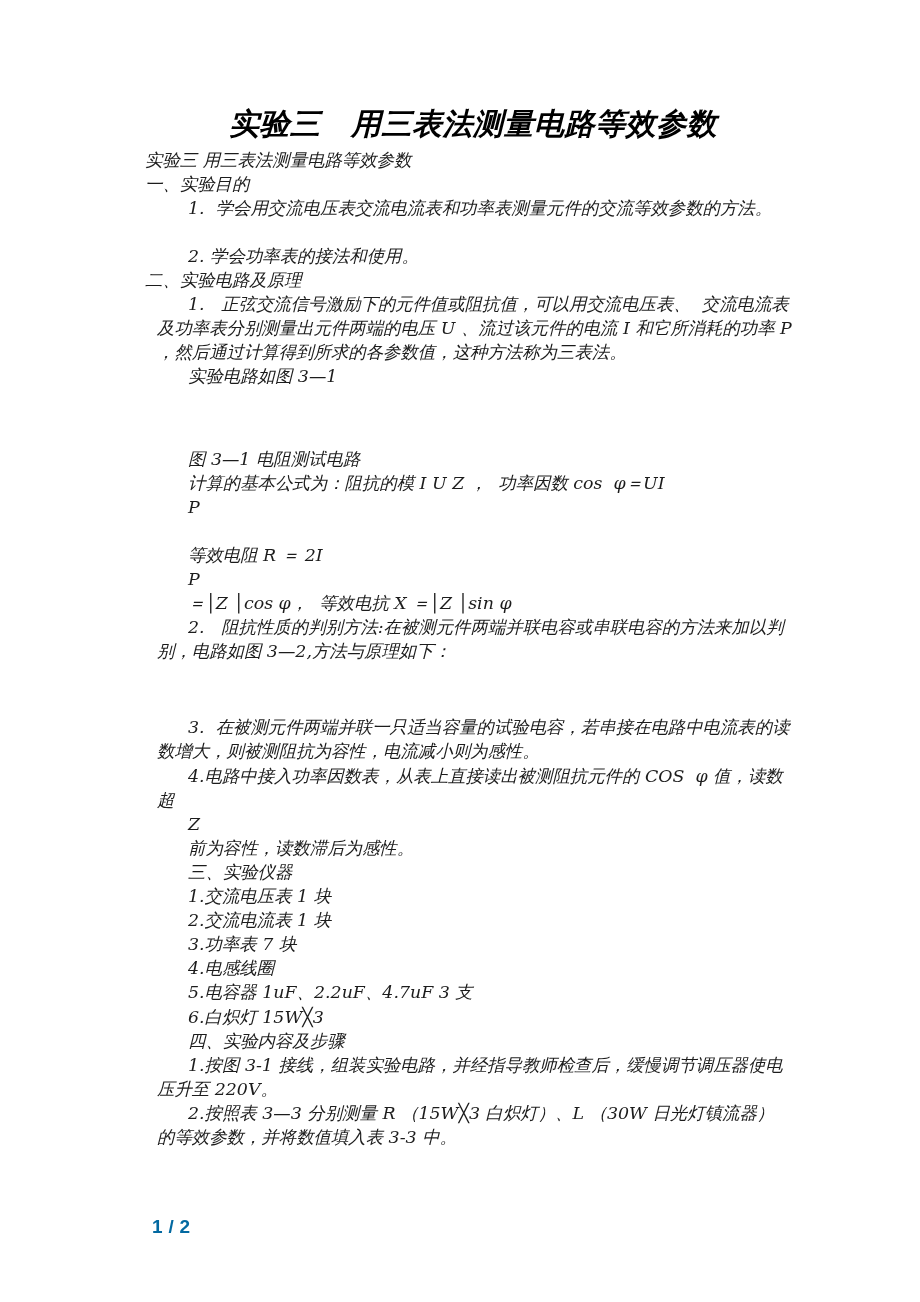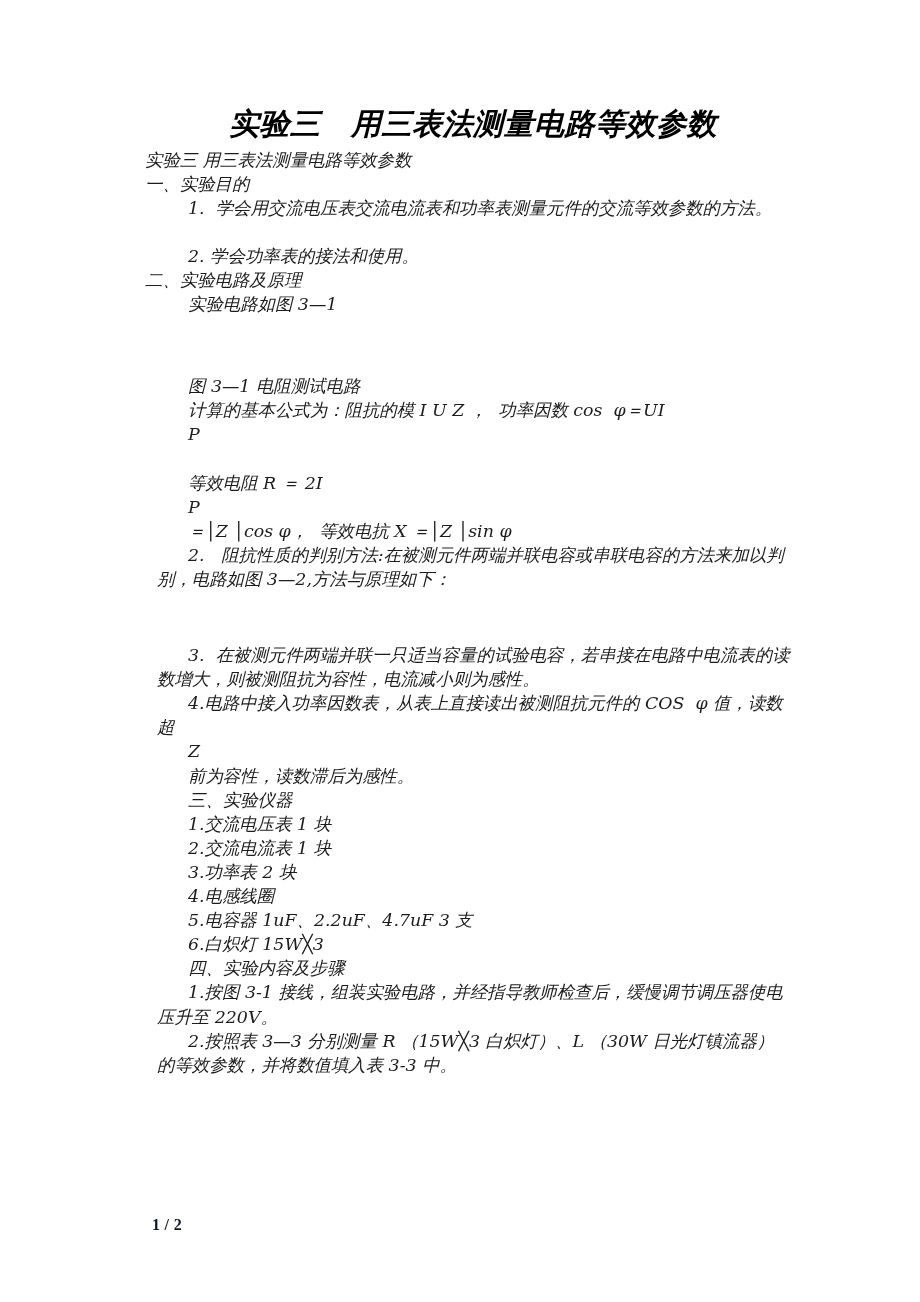--- a/index.html
+++ b/index.html
@@ -56,43 +56,44 @@
   .figure-gap {
     height: 58px;
   }
   .figure-gap-2 {
     height: 52px;
   }
   .footer {
     position: absolute;
     left: 152px;
     top: 1216px;
-    font-family: Liberation Serif, serif;
-    font-size: 16px;
+    font-family: Liberation Sans, sans-serif;
+    font-size: 19px;
     font-weight: bold;
-    color: #0f172a;
+    color: #0369a1;
     letter-spacing: 0.3px;
   }
 </style>
 </head>
 <body>
 
 <div class="page">
 
   <div class="content">
 
     <h1 class="doc-title">实验三　用三表法测量电路等效参数</h1>
 
     <div>
       <div class="line">实验三 用三表法测量电路等效参数</div>
       <div class="line">一、实验目的</div>
       <div class="line indent">1.  学会用交流电压表交流电流表和功率表测量元件的交流等效参数的方法。</div>
       <div class="line blank"></div>
       <div class="line indent">2. 学会功率表的接法和使用。</div>
       <div class="line">二、实验电路及原理</div>
+      <div class="line indent">1.   正弦交流信号激励下的元件值或阻抗值，可以用交流电压表、  交流电流表及功率表分别测量出元件两端的电压 U 、流过该元件的电流 I 和它所消耗的功率 P ，然后通过计算得到所求的各参数值，这种方法称为三表法。</div>
       <div class="line indent">实验电路如图 3—1</div>
     </div>
 
     <div class="figure-gap"></div>
 
     <div class="line indent">图 3—1 电阻测试电路</div>
 
     <div>
       <div class="line indent">计算的基本公式为：阻抗的模 I U Z ，  功率因数 cos  φ＝UI</div>
       <div class="line indent">P</div>
@@ -110,21 +111,21 @@
       <div class="line indent">3.  在被测元件两端并联一只适当容量的试验电容，若串接在电路中电流表的读数增大，则被测阻抗为容性，电流减小则为感性。</div>
       <div class="line indent">4.电路中接入功率因数表，从表上直接读出被测阻抗元件的 COS  φ 值，读数超</div>
       <div class="line indent">Z</div>
       <div class="line indent">前为容性，读数滞后为感性。</div>
     </div>
 
     <div>
       <div class="line indent">三、实验仪器</div>
       <div class="line indent">1.交流电压表 1 块</div>
       <div class="line indent">2.交流电流表 1 块</div>
-      <div class="line indent">3.功率表 2 块</div>
+      <div class="line indent">3.功率表 7 块</div>
       <div class="line indent">4.电感线圈</div>
       <div class="line indent">5.电容器 1uF、2.2uF、4.7uF 3 支</div>
       <div class="line indent">6.白炽灯 15W╳3</div>
     </div>
 
     <div>
       <div class="line indent">四、实验内容及步骤</div>
       <div class="line indent">1.按图 3-1 接线，组装实验电路，并经指导教师检查后，缓慢调节调压器使电压升至 220V。</div>
       <div class="line indent">2.按照表 3—3 分别测量 R （15W╳3 白炽灯）、L （30W 日光灯镇流器） 的等效参数，并将数值填入表 3-3 中。</div>
     </div>

